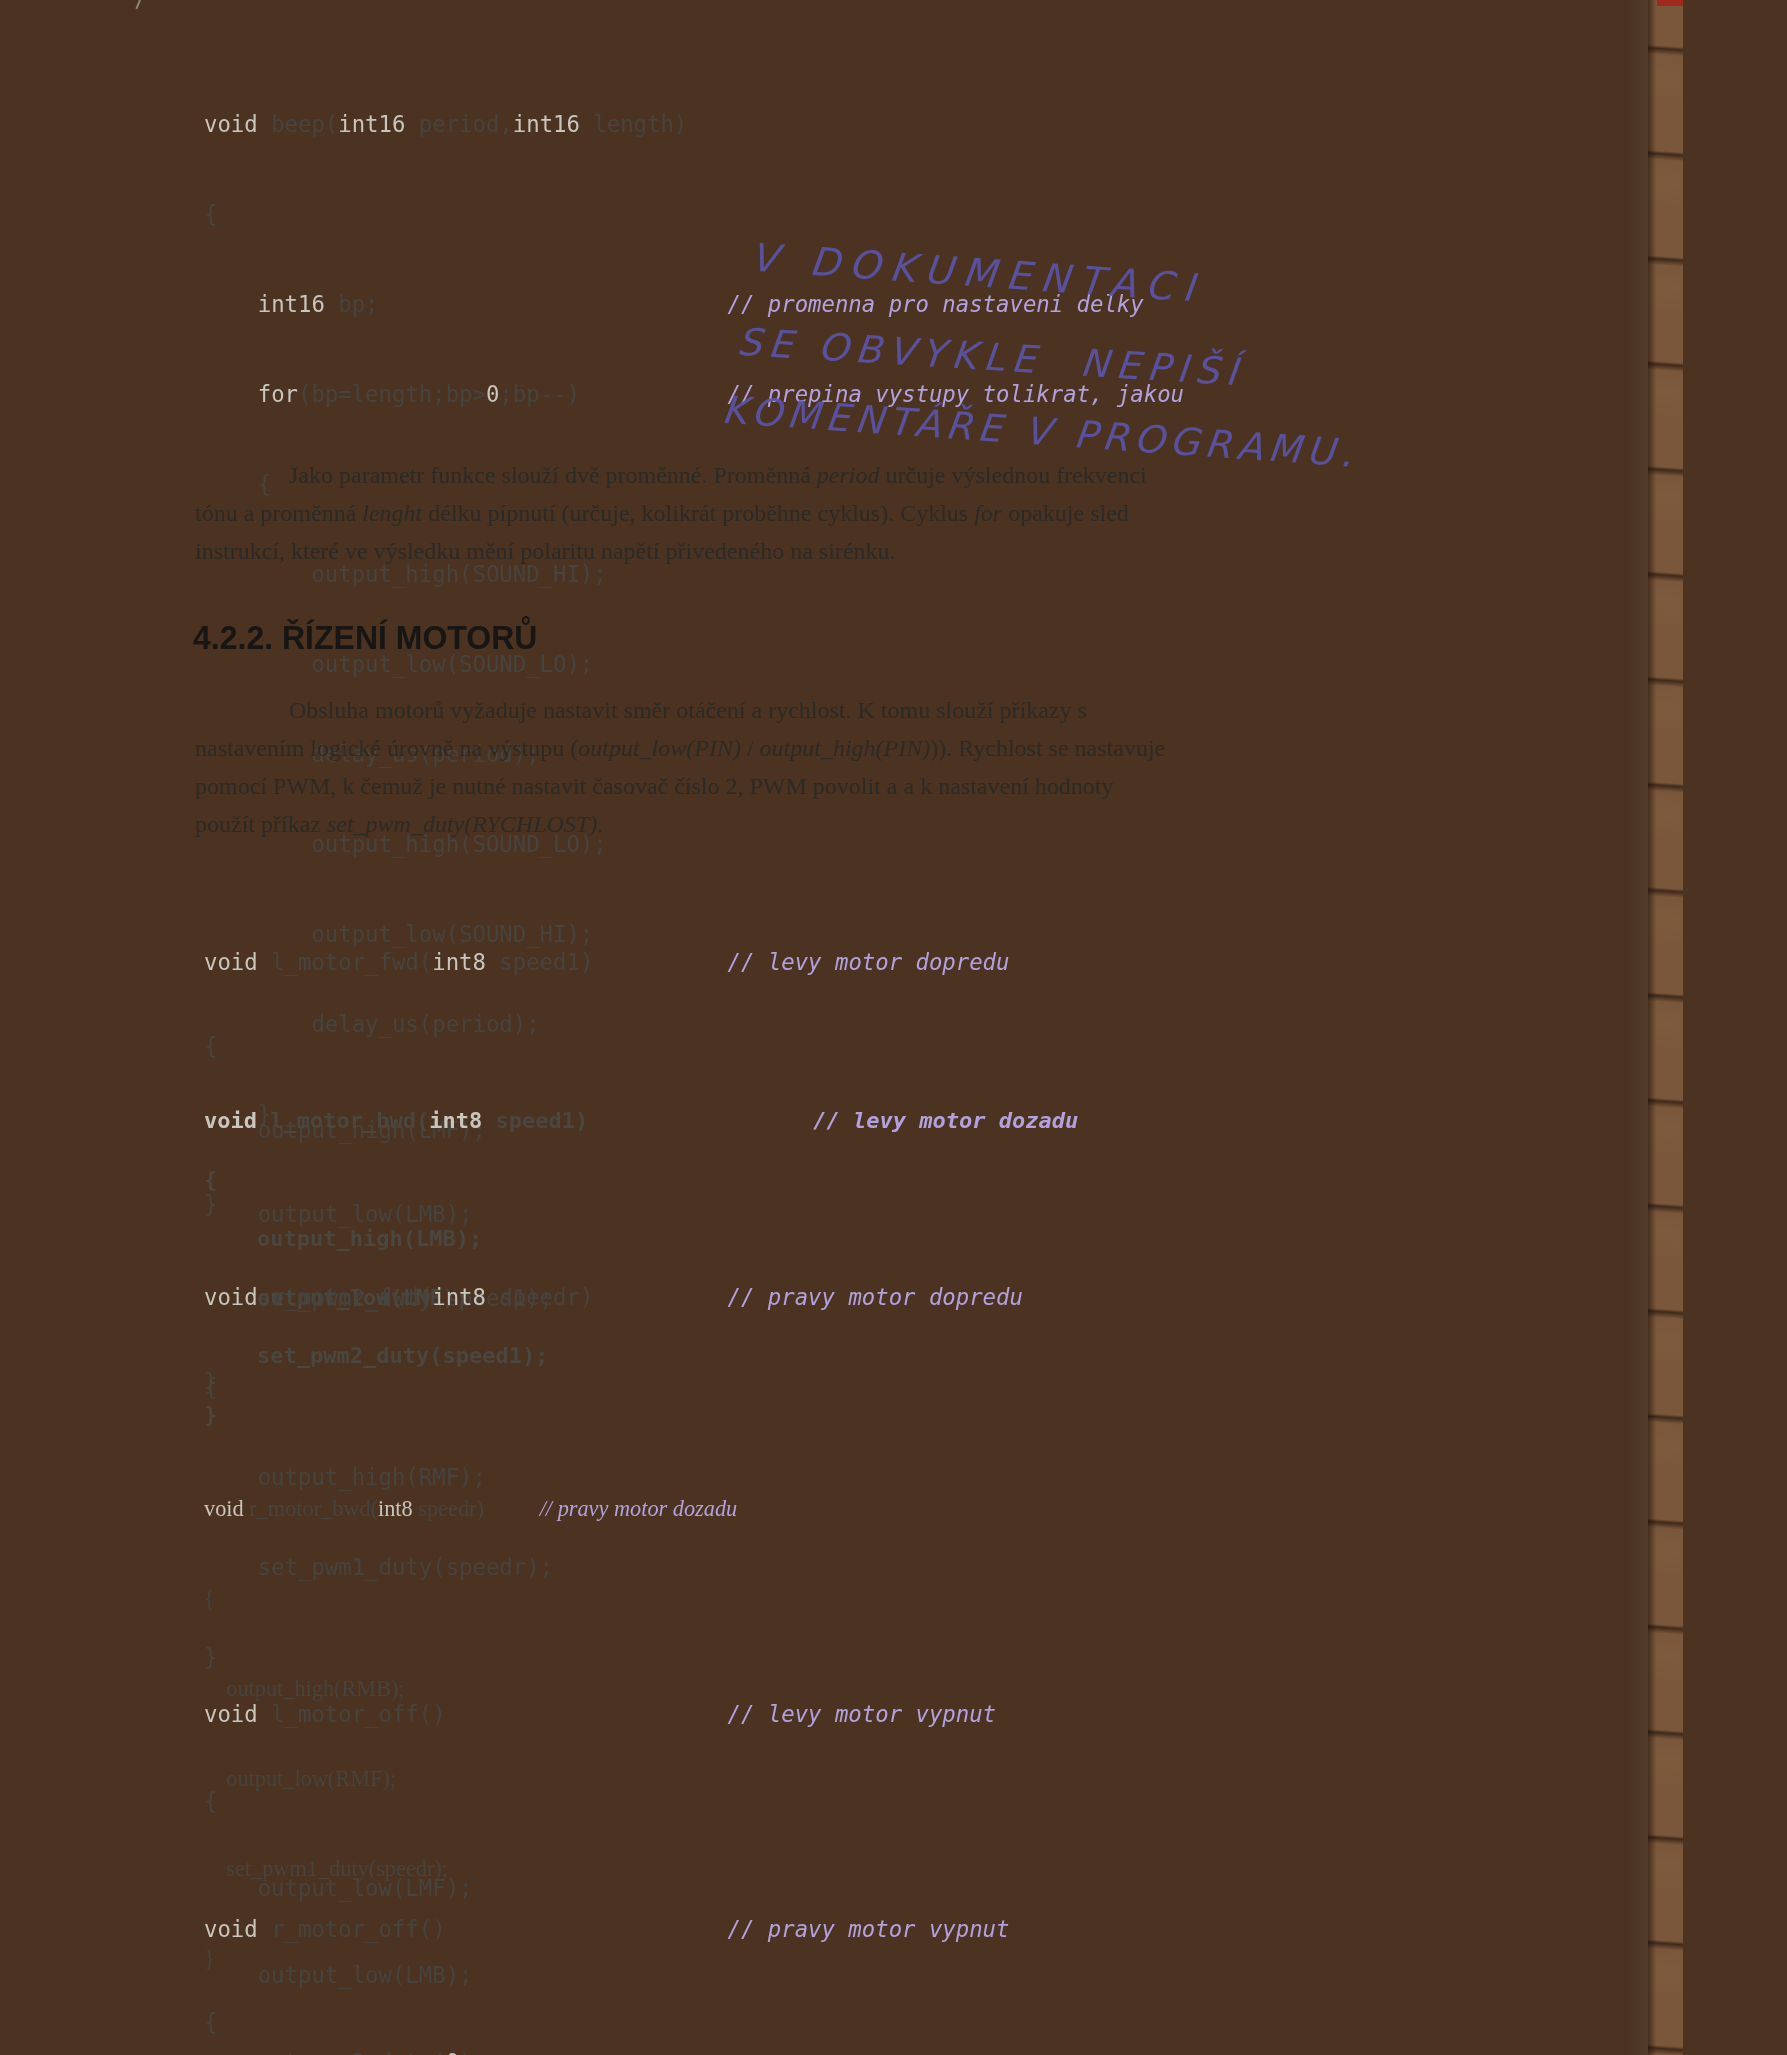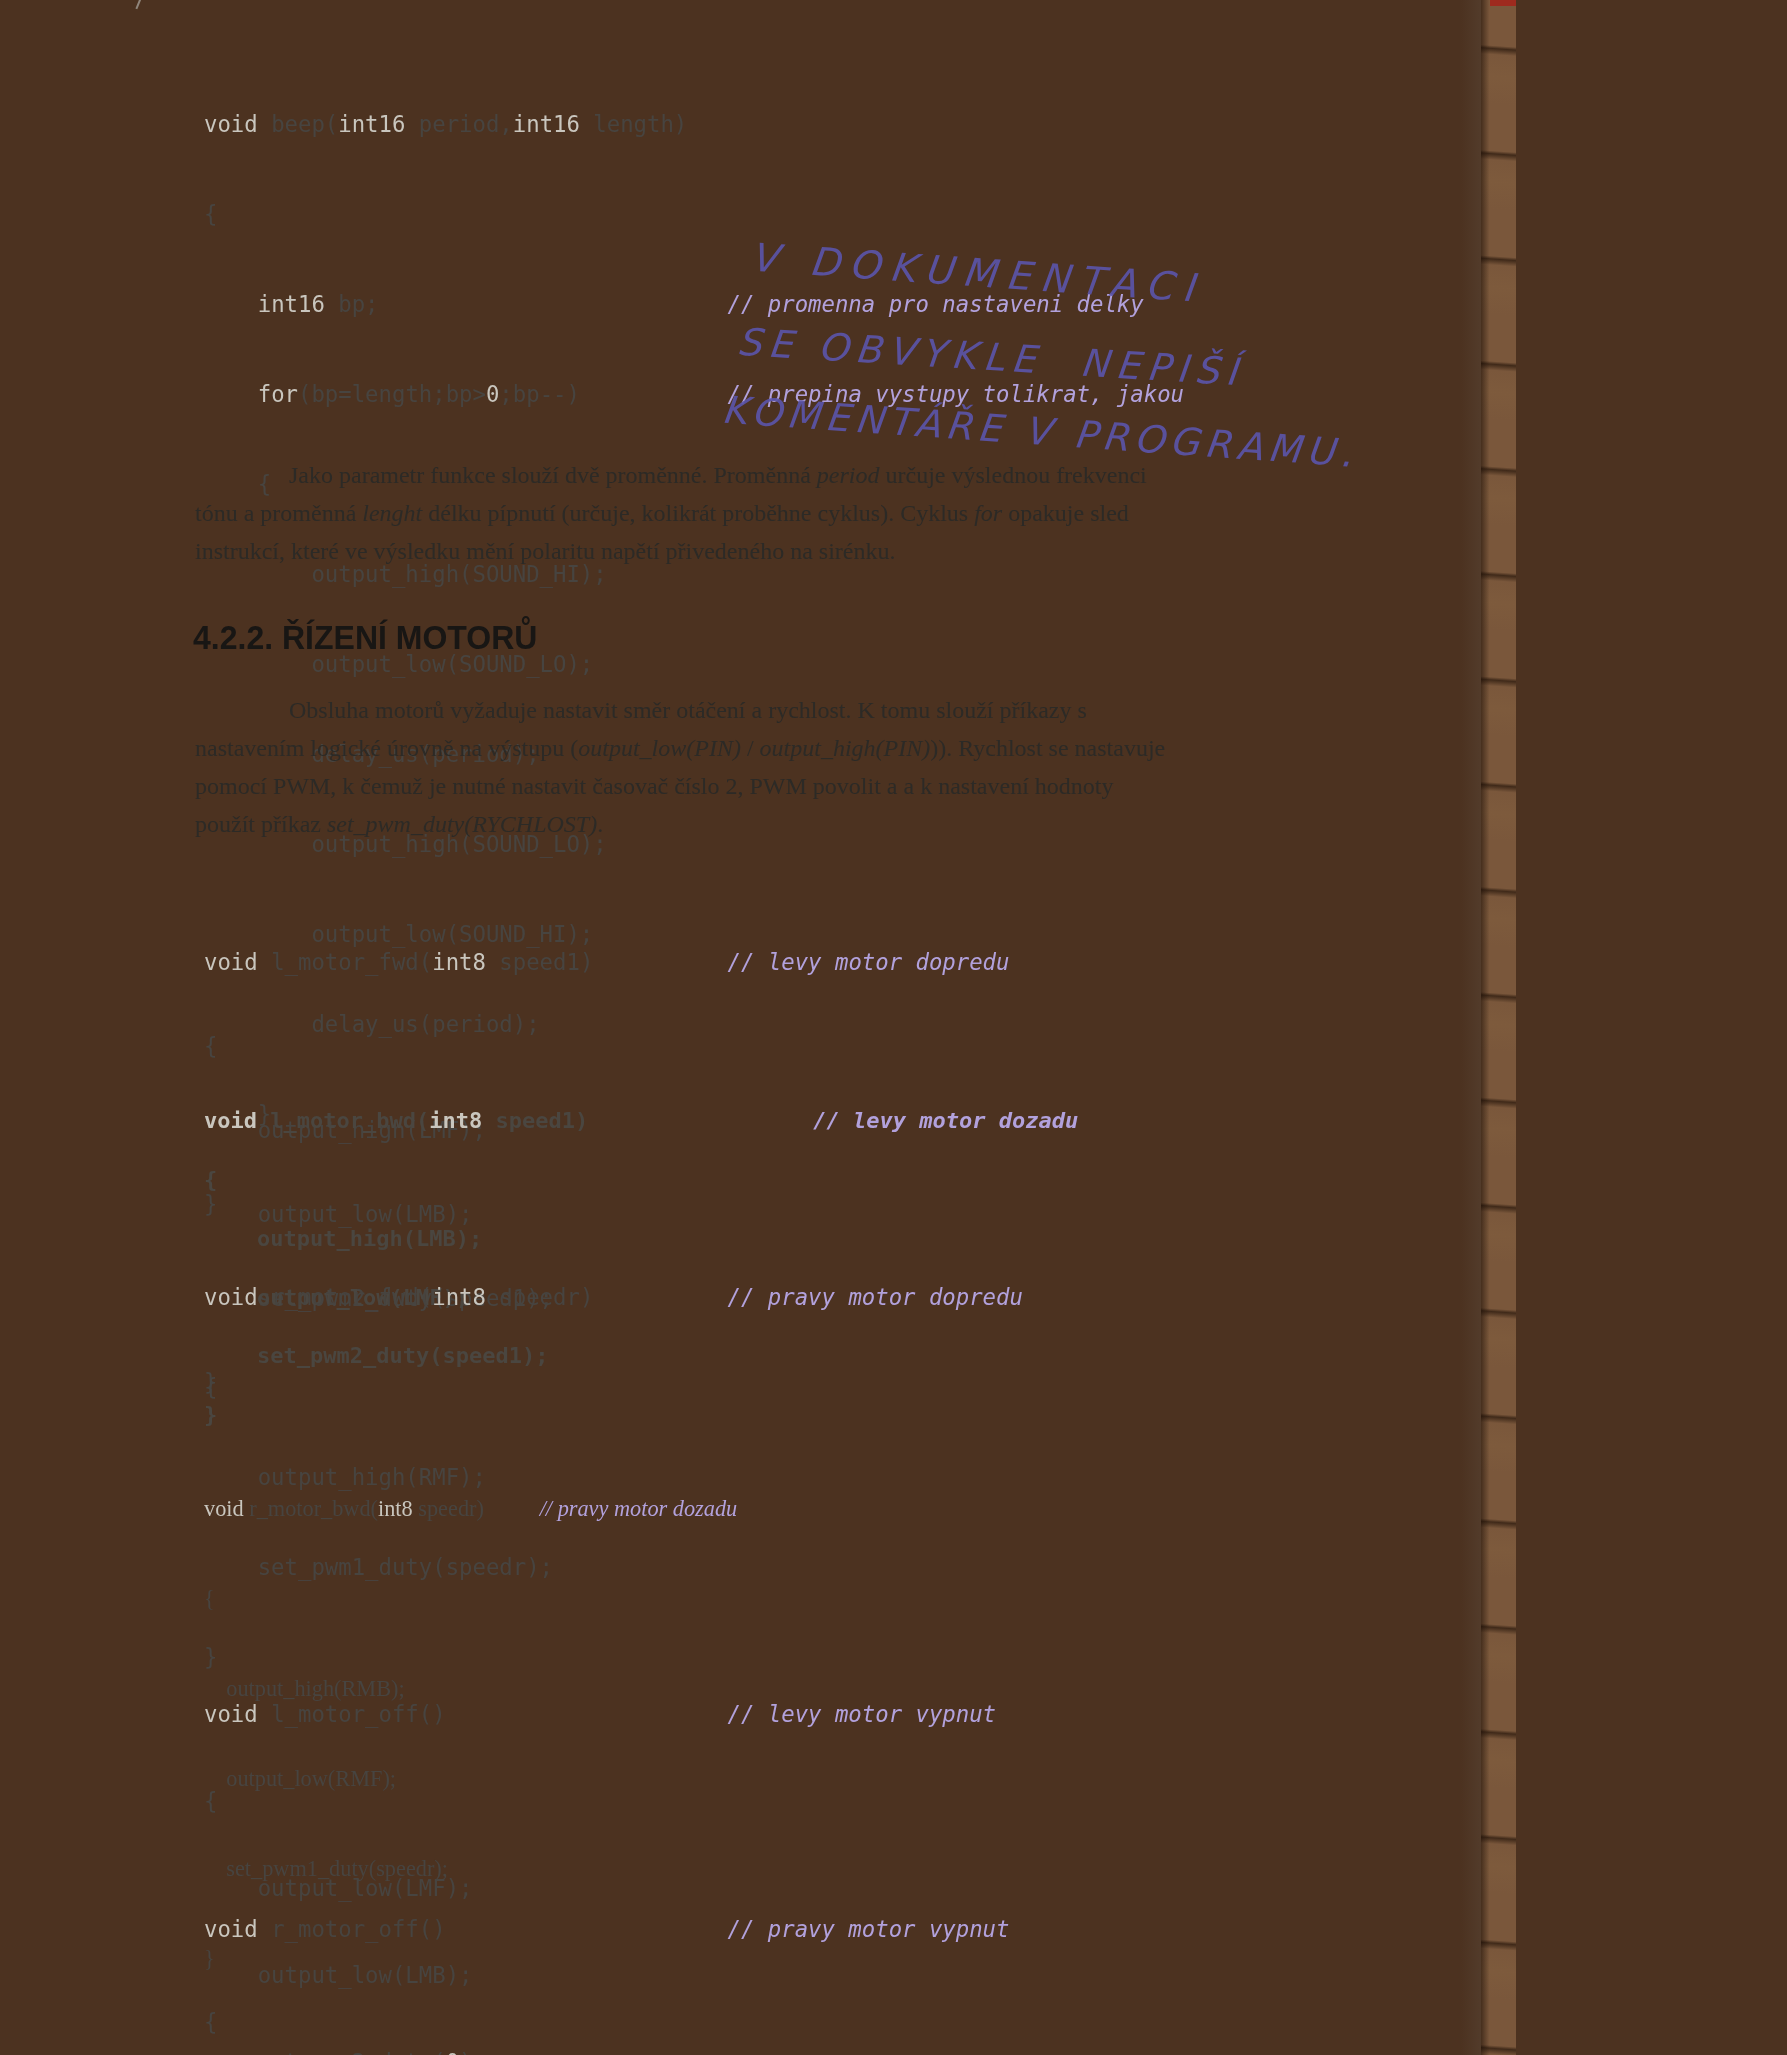--- a/index.html
+++ b/index.html
@@ -1,17 +1,17 @@
 <!DOCTYPE html>
 <html style="font-size:11.2px"><head>
 <meta charset="utf-8">
 <style>
   html,body{margin:0;padding:0;background:#4c3220;}
   .canvas{
-    position:relative;width:1516px;height:2056px;overflow:hidden;
+    position:relative;width:1683px;height:2056px;overflow:hidden;
     background:
       linear-gradient(90deg,#e9e7e2 0px,#f6f5f1 31px,#fcfbf8 91px,#fcfbf8 1641px,#f7f5f1 1732px,#efedе8 1749px),
       #fcfbf8;
     font-family:"Liberation Serif",serif;
   }
   
   .wood{
     position:absolute;top:0;right:0;width:35px;height:2056px;
     background-color:#7a573b;
     background-image:

